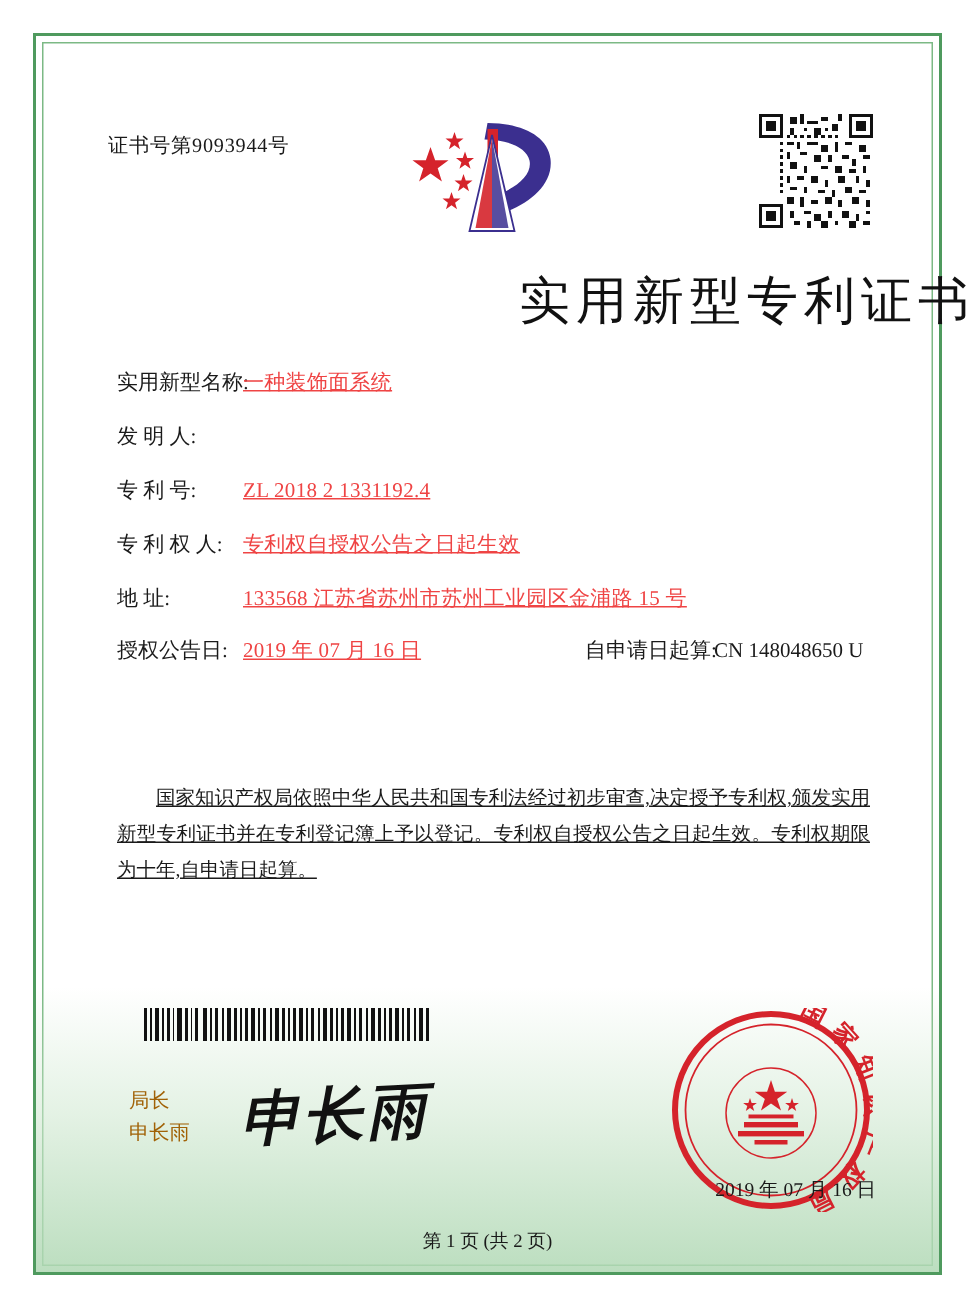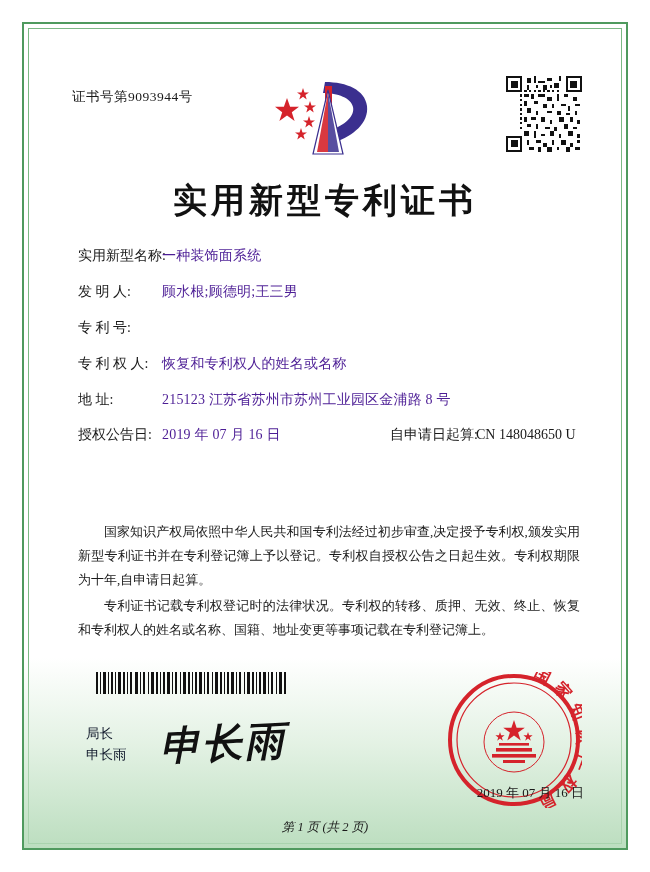--- a/index.html
+++ b/index.html
@@ -97,23 +97,23 @@
     width: 76px;
     height: 76px;
   }
 
   
   .doc-title {
     position: absolute;
     left: 0;
     right: 0;
     top: 178px;
-    text-align: center;
+    text-align: right;
     font-size: 34px;
-    font-weight: bold;
+    font-weight: normal;
     letter-spacing: 4px;
     font-family: "Liberation Serif", "DejaVu Serif", serif;
     color: #111;
   }
 
   
   .fields {
     position: absolute;
     left: 78px;
     right: 70px;
@@ -128,22 +128,23 @@
   }
   .field-label {
     flex: 0 0 auto;
     width: 84px;
     letter-spacing: 0px;
     color: #1a1a1a;
     white-space: nowrap;
   }
   .field-value {
     flex: 1 1 auto;
-    color: #4c1d95;
+    color: #ef4444;
     letter-spacing: 0.2px;
+    text-decoration: underline;
   }
   .field-row.dual .field-value { flex: 0 0 auto; width: 228px; }
   .field-row.dual .field-label2 {
     flex: 0 0 auto;
     width: 86px;
     white-space: nowrap;
   }
   .field-row.dual .field-value2 { flex: 1 1 auto; }
 
   
@@ -153,39 +154,40 @@
     right: 70px;
     top: 520px;
     font-size: 13px;
     line-height: 1.85;
     text-align: justify;
     color: #1a1a1a;
   }
   .paragraphs p {
     margin: 0 0 2px 0;
     text-indent: 2em;
+    text-decoration: underline;
   }
 
   
   .barcode {
     position: absolute;
     left: 96px;
     top: 672px;
     width: 190px;
     height: 22px;
   }
 
   
   .sig-block {
     position: absolute;
     left: 86px;
     top: 724px;
     font-size: 13.5px;
     line-height: 1.55;
-    color: #0f172a;
+    color: #a16207;
   }
   .sig-script {
     position: absolute;
     left: 160px;
     top: 716px;
     font-size: 40px;
     font-family: "Liberation Serif", "DejaVu Serif", serif;
     font-style: italic;
     font-weight: bold;
     color: #111;
@@ -211,21 +213,20 @@
 
   
   .footer {
     position: absolute;
     left: 0;
     right: 0;
     bottom: 36px;
     text-align: center;
     font-size: 12.5px;
     color: #1a1a1a;
-    font-style: italic;
   }
 </style>
 </head>
 <body>
 
 <div class="page">
 
   <div class="border-outer"></div>
   <div class="border-inner"></div>
   <div class="corner tl"></div>
@@ -366,50 +367,49 @@
 
   <div class="fields">
 
     <div class="field-row">
       <div class="field-label">实用新型名称:</div>
       <div class="field-value">一种装饰面系统</div>
     </div>
 
     <div class="field-row">
       <div class="field-label">发  明  人:</div>
-      <div class="field-value">顾水根;顾德明;王三男</div>
     </div>
 
     <div class="field-row">
       <div class="field-label">专  利  号:</div>
+      <div class="field-value">ZL 2018 2 1331192.4</div>
     </div>
 
 
     <div class="field-row">
       <div class="field-label">专 利 权 人:</div>
-      <div class="field-value">恢复和专利权人的姓名或名称</div>
+      <div class="field-value">专利权自授权公告之日起生效</div>
     </div>
 
     <div class="field-row">
       <div class="field-label">地      址:</div>
-      <div class="field-value">215123 江苏省苏州市苏州工业园区金浦路 8 号</div>
+      <div class="field-value">133568 江苏省苏州市苏州工业园区金浦路 15 号</div>
     </div>
 
     <div class="field-row dual">
       <div class="field-label">授权公告日:</div>
       <div class="field-value">2019 年 07 月 16 日</div>
       <div class="field-label2">自申请日起算:</div>
       <div class="field-value2">CN 148048650 U</div>
     </div>
 
   </div>
 
   <div class="paragraphs">
     <p>国家知识产权局依照中华人民共和国专利法经过初步审查,决定授予专利权,颁发实用新型专利证书并在专利登记簿上予以登记。专利权自授权公告之日起生效。专利权期限为十年,自申请日起算。</p>
-    <p>专利证书记载专利权登记时的法律状况。专利权的转移、质押、无效、终止、恢复和专利权人的姓名或名称、国籍、地址变更等事项记载在专利登记簿上。</p>
   </div>
 
   <svg class="barcode" viewBox="0 0 190 22" shape-rendering="crispEdges">
     <g fill="#111111">
       <rect x="0" y="0" width="2" height="22"></rect>
         <rect x="4" y="0" width="1" height="22"></rect>
       <rect x="7" y="0" width="3" height="22"></rect>
         <rect x="12" y="0" width="1" height="22"></rect>
       <rect x="15" y="0" width="2" height="22"></rect>
         <rect x="19" y="0" width="1" height="22"></rect>

